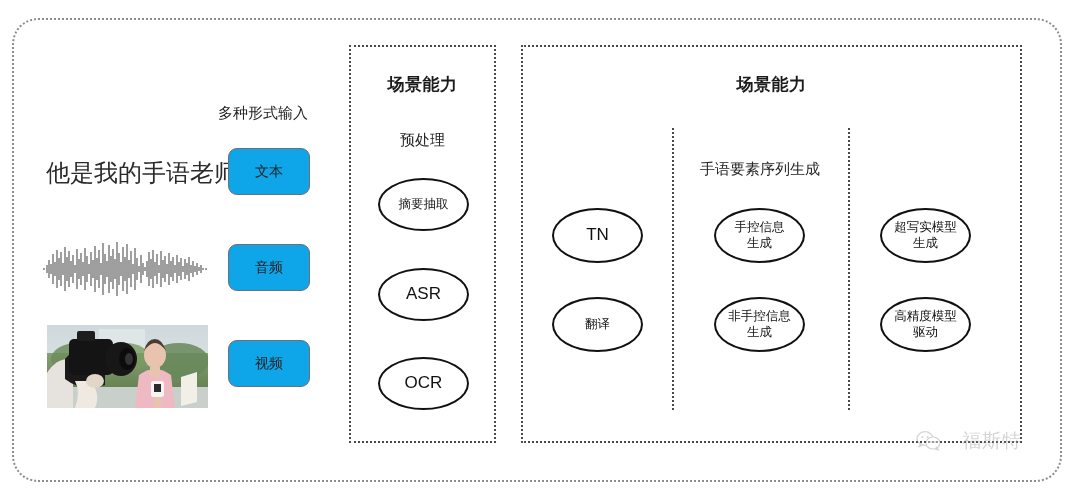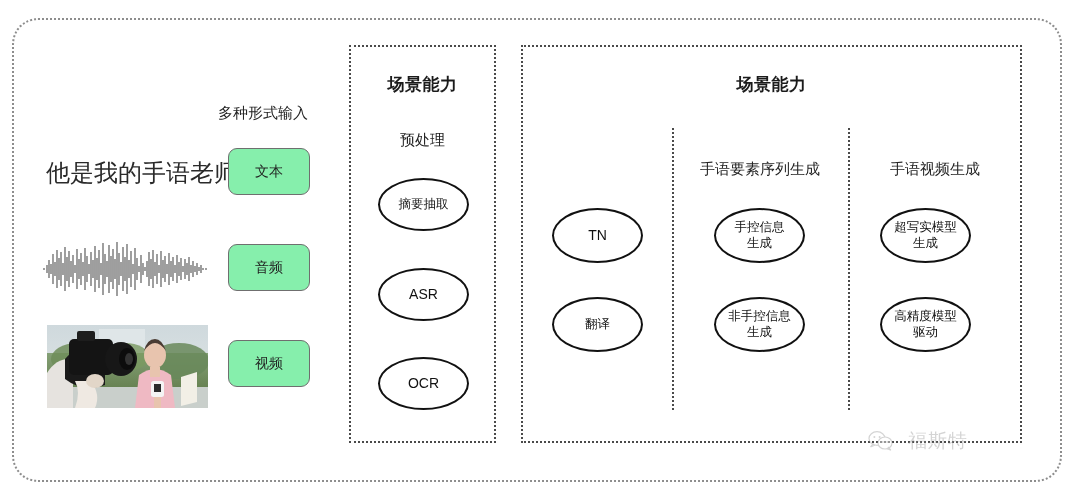--- a/index.html
+++ b/index.html
@@ -81,21 +81,21 @@
     display: flex;
     align-items: center;
     justify-content: center;
     text-align: center;
     line-height: 1.22;
     color: #111111;
     font-size: 13px;
     padding: 0 4px;
   }
   .ellipse.small-lbl { font-size: 12.5px; }
-  .ellipse.latin { font-size: 14px; }
+  .ellipse.latin { font-size: 17px; }
 
   
   .input-head {
     position: absolute;
     left: 218px;
     top: 104px;
     font-size: 15px;
     color: #1f1f1f;
     white-space: nowrap;
   }
@@ -108,21 +108,21 @@
     color: #2a2a2a;
     white-space: nowrap;
   }
 
   .mod-box {
     position: absolute;
     width: 82px;
     height: 47px;
     border: 1.6px solid #6f6f6f;
     border-radius: 9px;
-    background: #86efac;
+    background: #0ea5e9;
     display: flex;
     align-items: center;
     justify-content: center;
     font-size: 14px;
     color: #1f1f1f;
   }
   .mod-box.b1 { left: 228px; top: 148px; }
   .mod-box.b2 { left: 228px; top: 244px; }
   .mod-box.b3 { left: 228px; top: 340px; }
 
@@ -143,25 +143,25 @@
     width: 161px;
     height: 83px;
     overflow: hidden;
     background: #9fb3a0;
   }
   .photo svg { display: block; }
 
   
   .watermark {
     position: absolute;
-    left: 868px;
+    left: 916px;
     top: 428px;
     display: flex;
     align-items: center;
-    gap: 14px;
+    gap: 20px;
     opacity: 0.42;
   }
   .watermark .wm-text {
     font-size: 19px;
     color: #9a9a9a;
     letter-spacing: 1px;
     white-space: nowrap;
   }
   .wechat-icon { width: 26px; height: 22px; display: block; }
 </style>
@@ -350,21 +350,20 @@
   <div class="col-head" style="left:672px; top:160px; width:176px;">手语要素序列生成</div>
   <div class="ellipse small-lbl" style="left:714px; top:208px; width:91px; height:55px; white-space:pre-line;">
     <span style="white-space:pre-line;">手控信息
 生成</span>
   </div>
   <div class="ellipse small-lbl" style="left:714px; top:297px; width:91px; height:55px; white-space:pre-line;">
     <span style="white-space:pre-line;">非手控信息
 生成</span>
   </div>
 
-  <div class="col-head" style="left:848px; top:160px; width:174px;">手语视频生成</div>
   <div class="ellipse small-lbl" style="left:880px; top:208px; width:91px; height:55px; white-space:pre-line;">
     <span style="white-space:pre-line;">超写实模型
 生成</span>
   </div>
   <div class="ellipse small-lbl" style="left:880px; top:297px; width:91px; height:55px; white-space:pre-line;">
     <span style="white-space:pre-line;">高精度模型
 驱动</span>
   </div>
 
   <div class="watermark">

